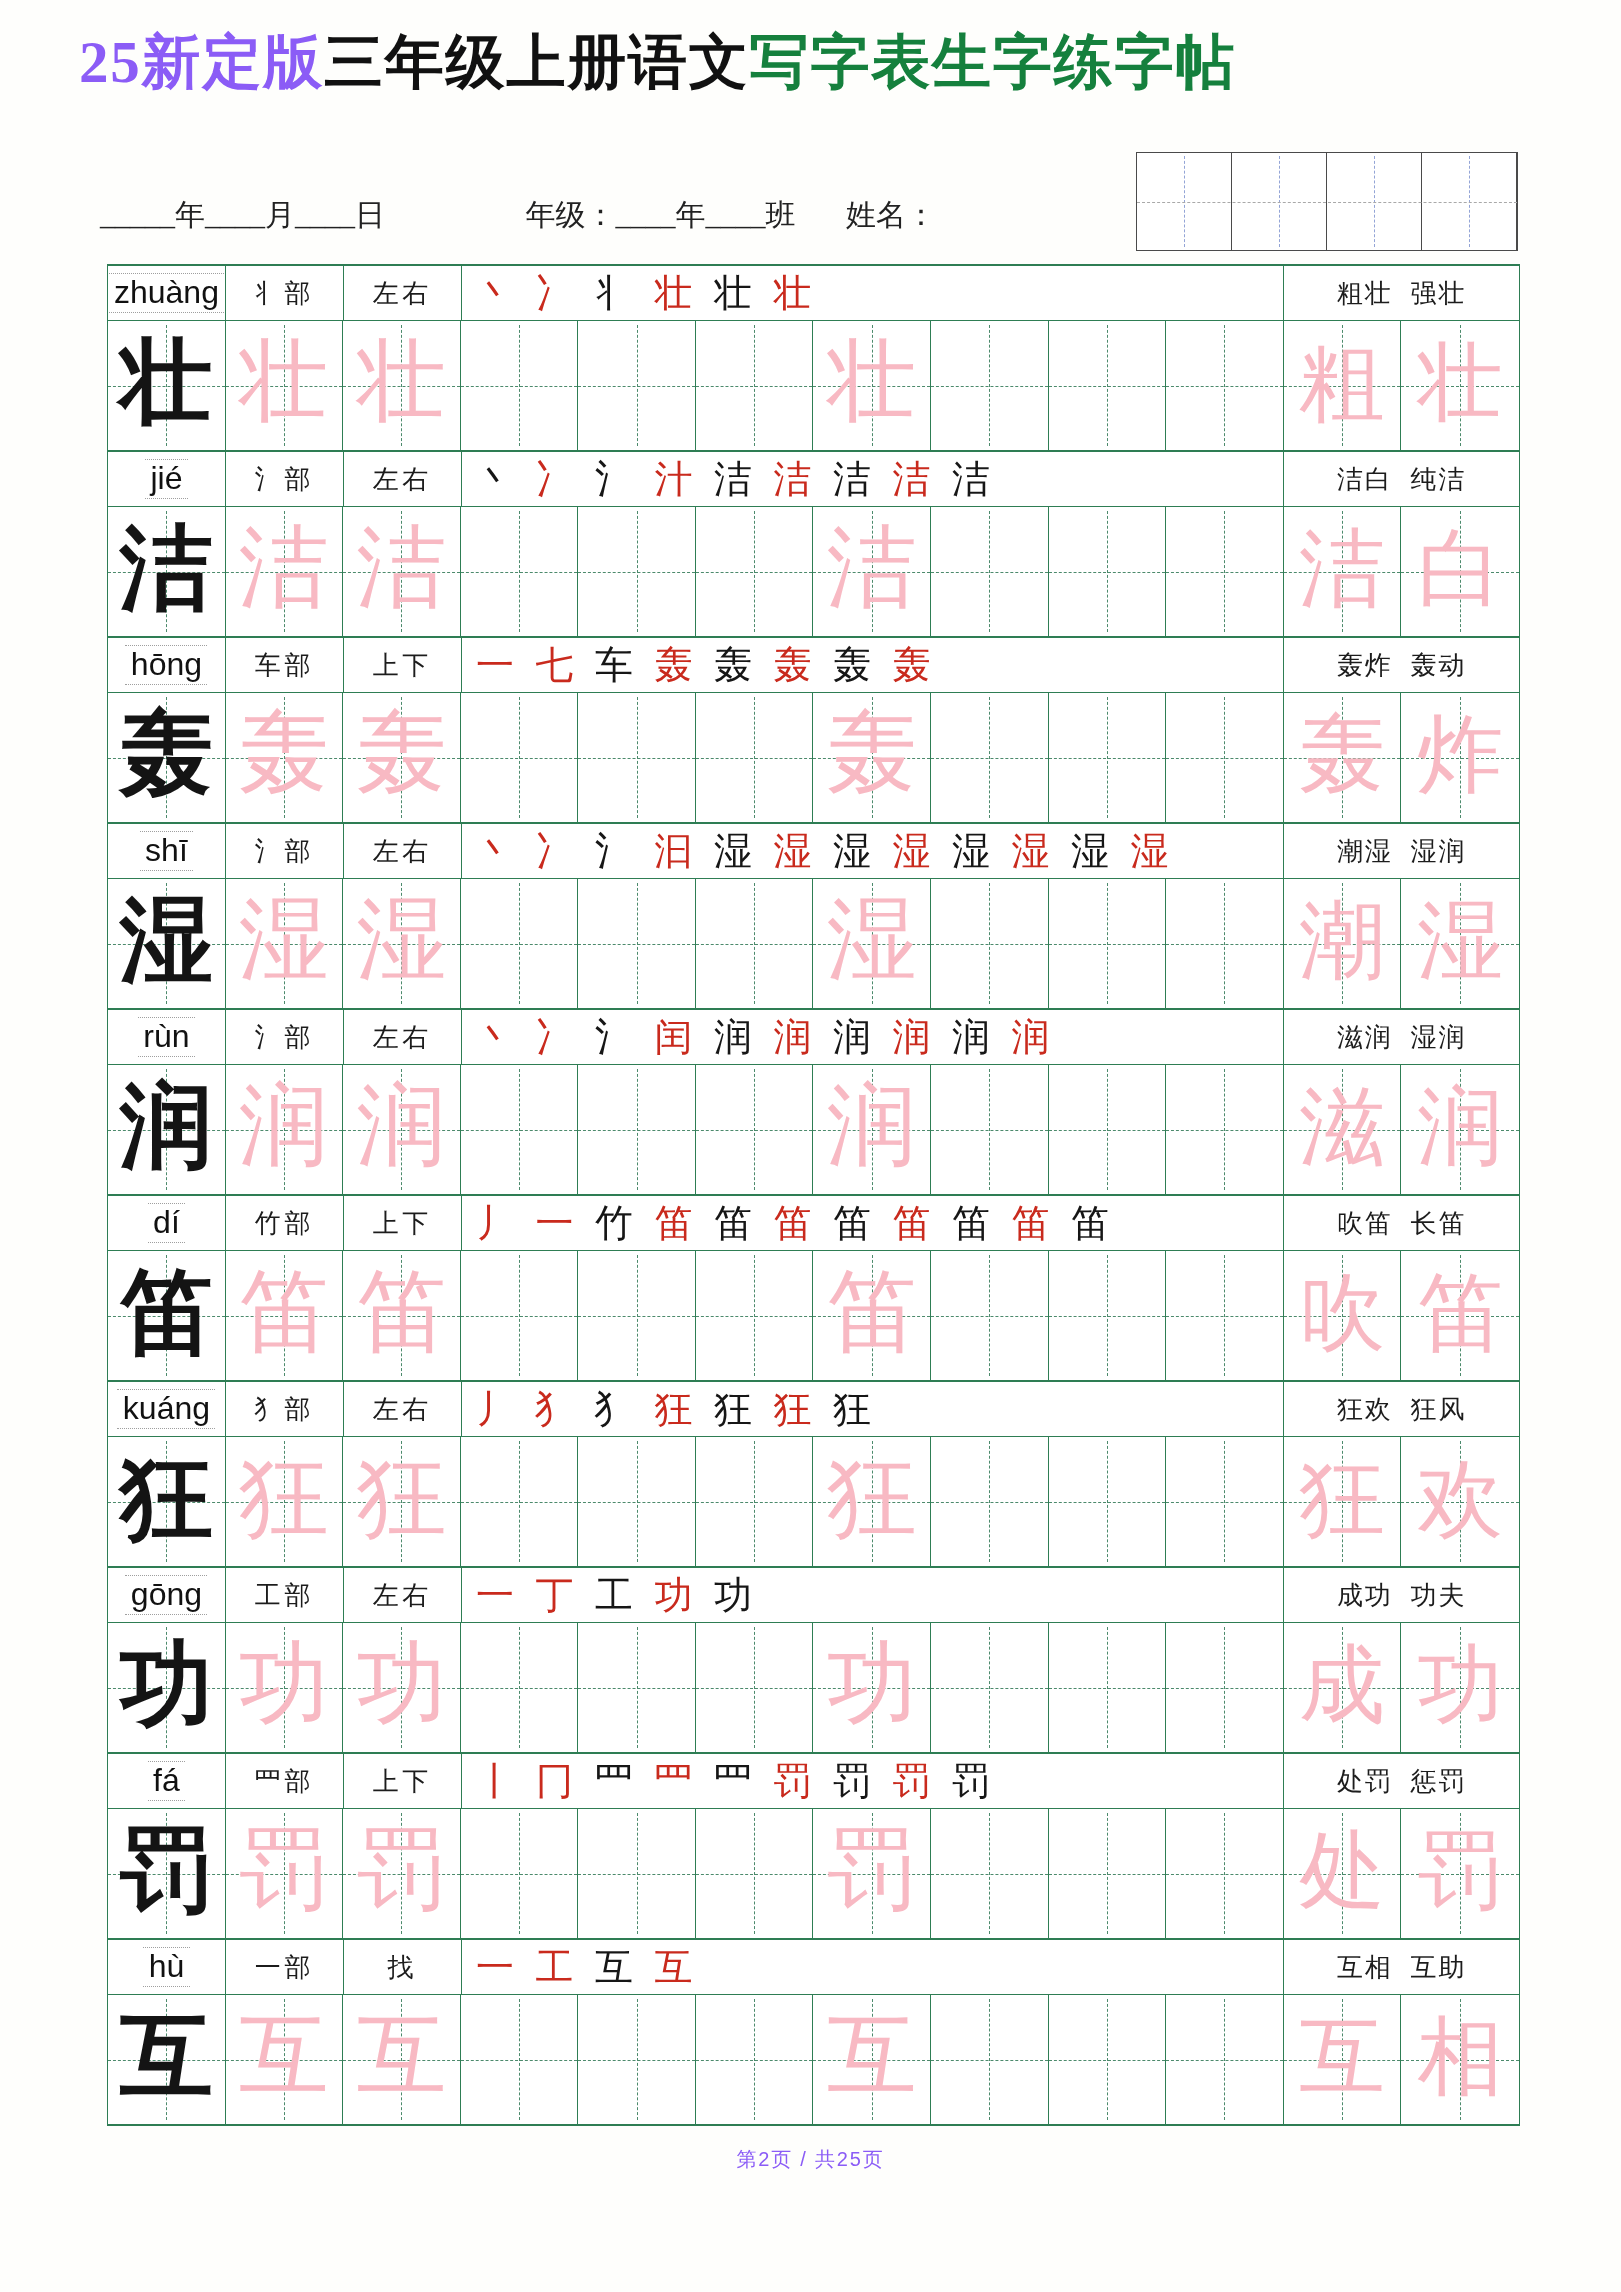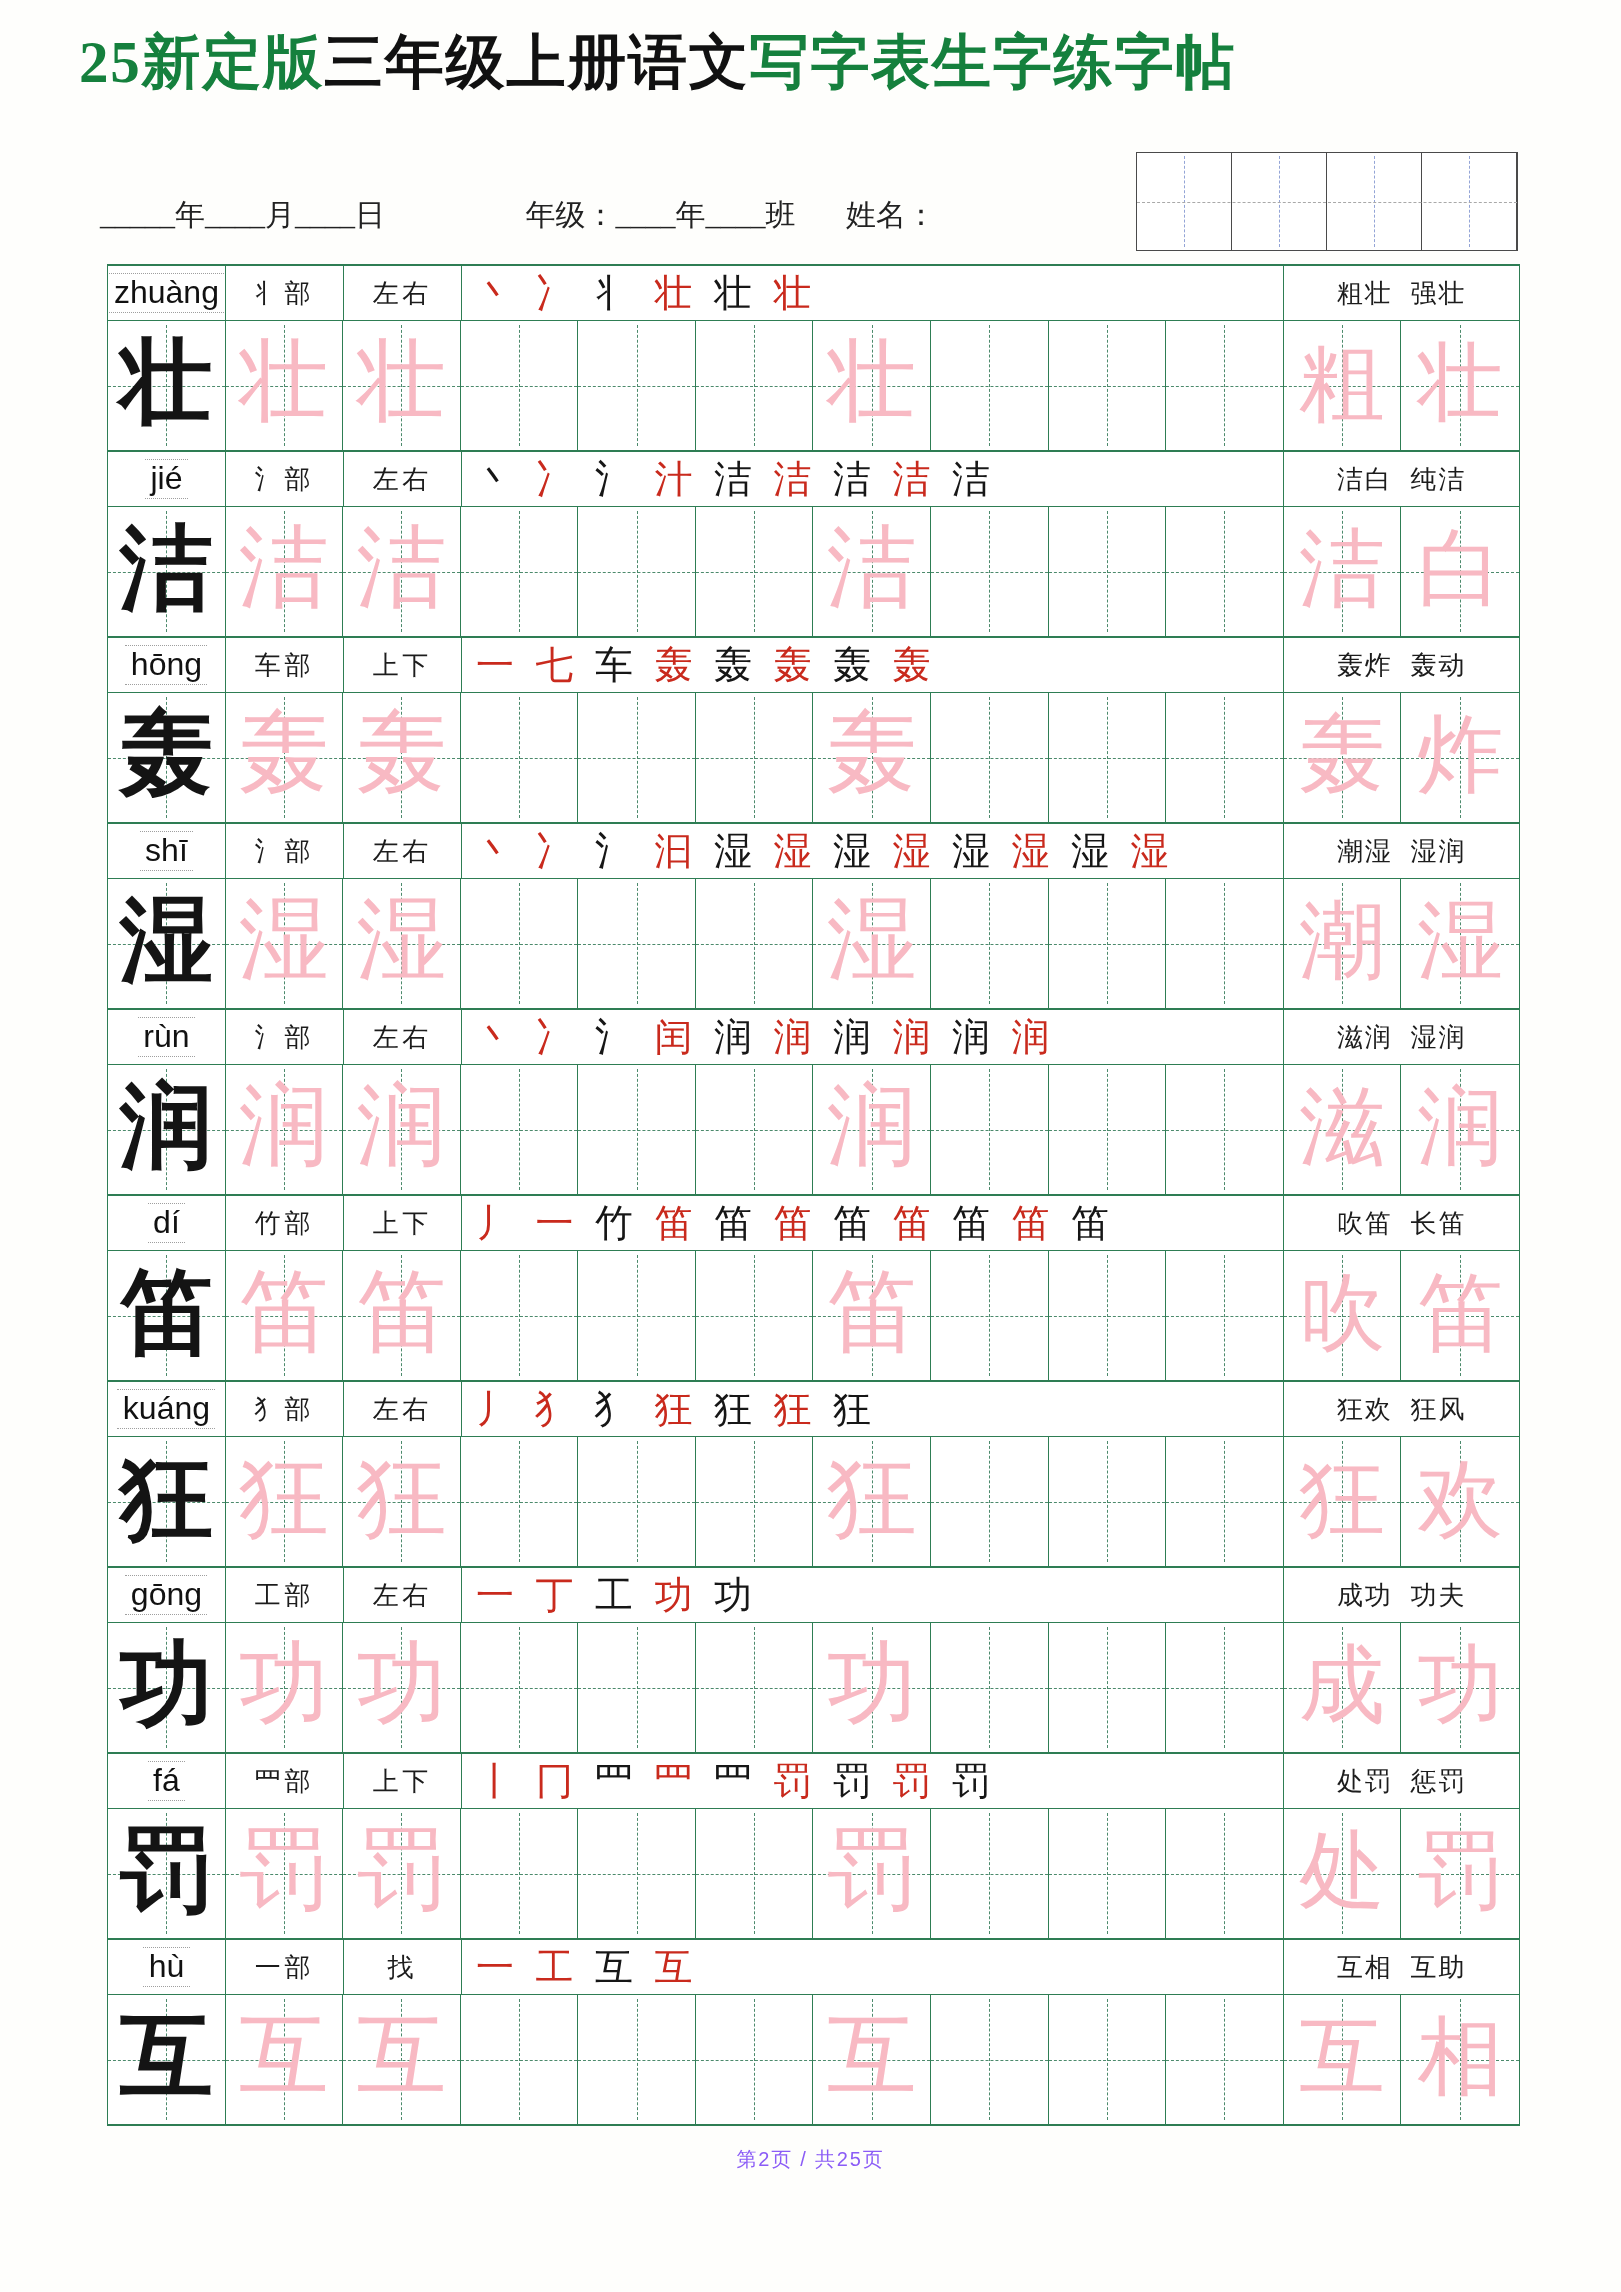--- a/index.html
+++ b/index.html
@@ -2,21 +2,21 @@
 <html style="font-size:14.3px"><head>
 <meta charset="utf-8">
 <style>
   html,body{margin:0;padding:0;background:#ffffff;}
   .page{position:relative;width:1621px;height:2293px;background:#fefefc;overflow:hidden;
         font-family:"Liberation Serif","DejaVu Serif",serif;color:#1a1a1a;}
 
   
   .title{position:absolute;left:79px;top:23px;font-size:59px;font-weight:bold;
          letter-spacing:1.8px;white-space:nowrap;}
-  .t-blue{color:#15803d;} .t-black{color:#111;} .t-red{color:#15803d;}
+  .t-blue{color:#8b5cf6;} .t-black{color:#111;} .t-red{color:#15803d;}
 
   
   .infoline{position:absolute;left:100px;top:195px;font-size:30px;color:#222;white-space:nowrap;text-align:center;}
   .infoline .seg2{margin-left:133px;} .infoline .seg3{margin-left:43px;}
 
   
   .ngrid{position:absolute;left:1136px;top:152px;display:flex;border:1.8px solid #4a4a4a;background:#fff;}
   .ncell{position:relative;width:95px;height:97px;border-right:1.4px solid #4a4a4a;box-sizing:border-box;}
   .ncell:last-child{border-right:none;}
   .ncell::before{content:"";position:absolute;left:50%;top:2.7px;bottom:2.7px;border-left:1.4px dashed #93a4d6;}

